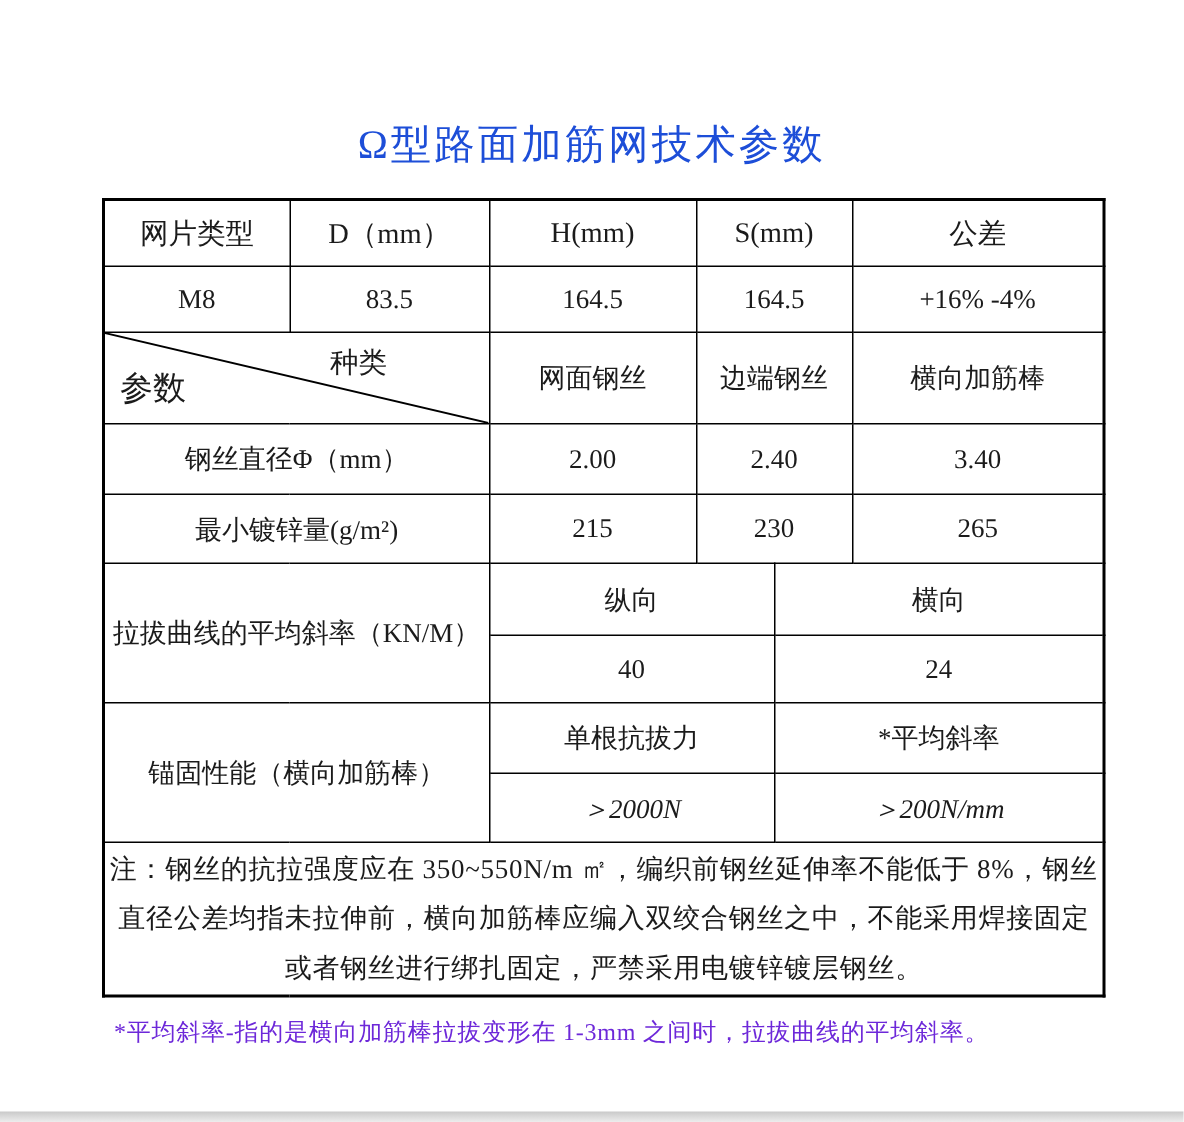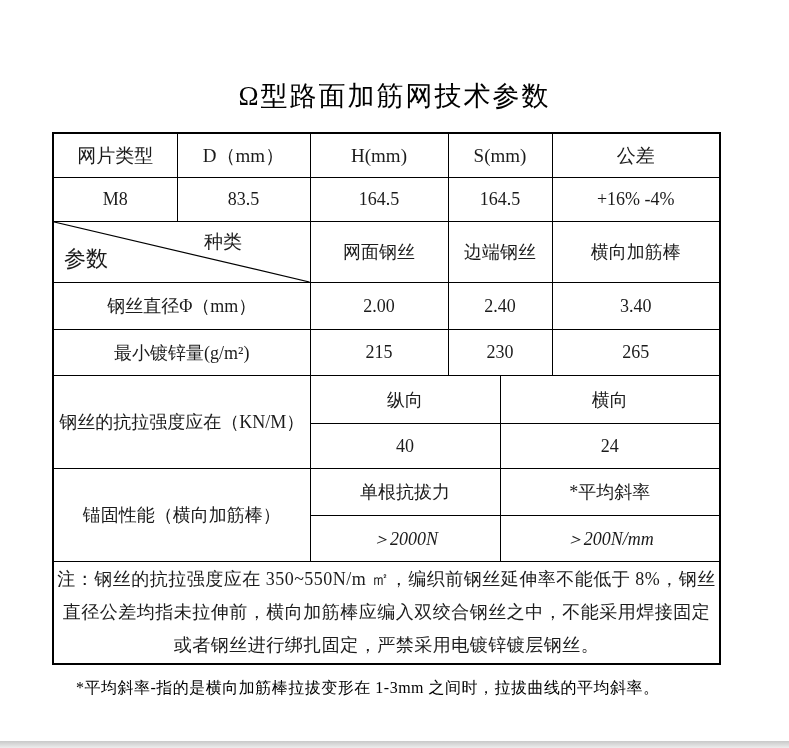--- a/index.html
+++ b/index.html
@@ -5,24 +5,24 @@
   html,body{margin:0;padding:0;}
   body{
     width:789px;height:748px;background:#ffffff;overflow:hidden;
     font-family:"Liberation Serif","DejaVu Serif",serif;color:#1b1b1b;
     position:relative;
   }
   .page{position:absolute;inset:0;background:#ffffff;}
   .title{
     position:absolute;top:78px;left:0;width:100%;
     text-align:center;font-size:27px;font-weight:400;margin:0;
-    letter-spacing:2px;color:#000000;
+    letter-spacing:2px;color:#1d4ed8;
   }
   table.spec{
-    position:absolute;left:52px;top:132px;
+    position:absolute;left:68px;top:132px;
     border-collapse:collapse;table-layout:fixed;
     width:667px;
   }
   table.spec{border:2px solid #000;}
   table.spec td{
     border:1.5px solid #000;
     text-align:center;vertical-align:middle;
     font-size:18px;color:#1b1b1b;
     padding:0;overflow:hidden;
   }
@@ -46,21 +46,21 @@
   }
   td.note-cell{
     text-align:left;vertical-align:top;
     padding:9px 24px 0 26px;
     font-size:15.5px;line-height:33px;
     letter-spacing:0.5px;
     margin-left:32px;
   }
   .footnote{
     position:absolute;left:76px;top:678px;width:680px;
-    font-size:16px;color:#000000;letter-spacing:0.5px;
+    font-size:16px;color:#6d28d9;letter-spacing:0.5px;
   }
   .bottom-strip{
     position:absolute;left:0;bottom:0;width:100%;height:7px;
     background:linear-gradient(#c9c9c9,#ededed);
   }
 </style>
 </head>
 <body>
 
 <div class="page">
@@ -115,21 +115,21 @@
     </tr>
 
     <tr class="r5">
       <td colspan="2">最小镀锌量(g/m²)</td>
       <td>215</td>
       <td colspan="2">230</td>
       <td>265</td>
     </tr>
 
     <tr class="r6">
-      <td colspan="2" rowspan="2">钢丝的抗拉强度应在（KN/M）</td>
+      <td colspan="2" rowspan="2">拉拔曲线的平均斜率（KN/M）</td>
       <td colspan="2">纵向</td>
       <td colspan="2">横向</td>
     </tr>
 
     <tr class="r7">
       <td colspan="2">40</td>
       <td colspan="2">24</td>
     </tr>
 
     <tr class="r8">

